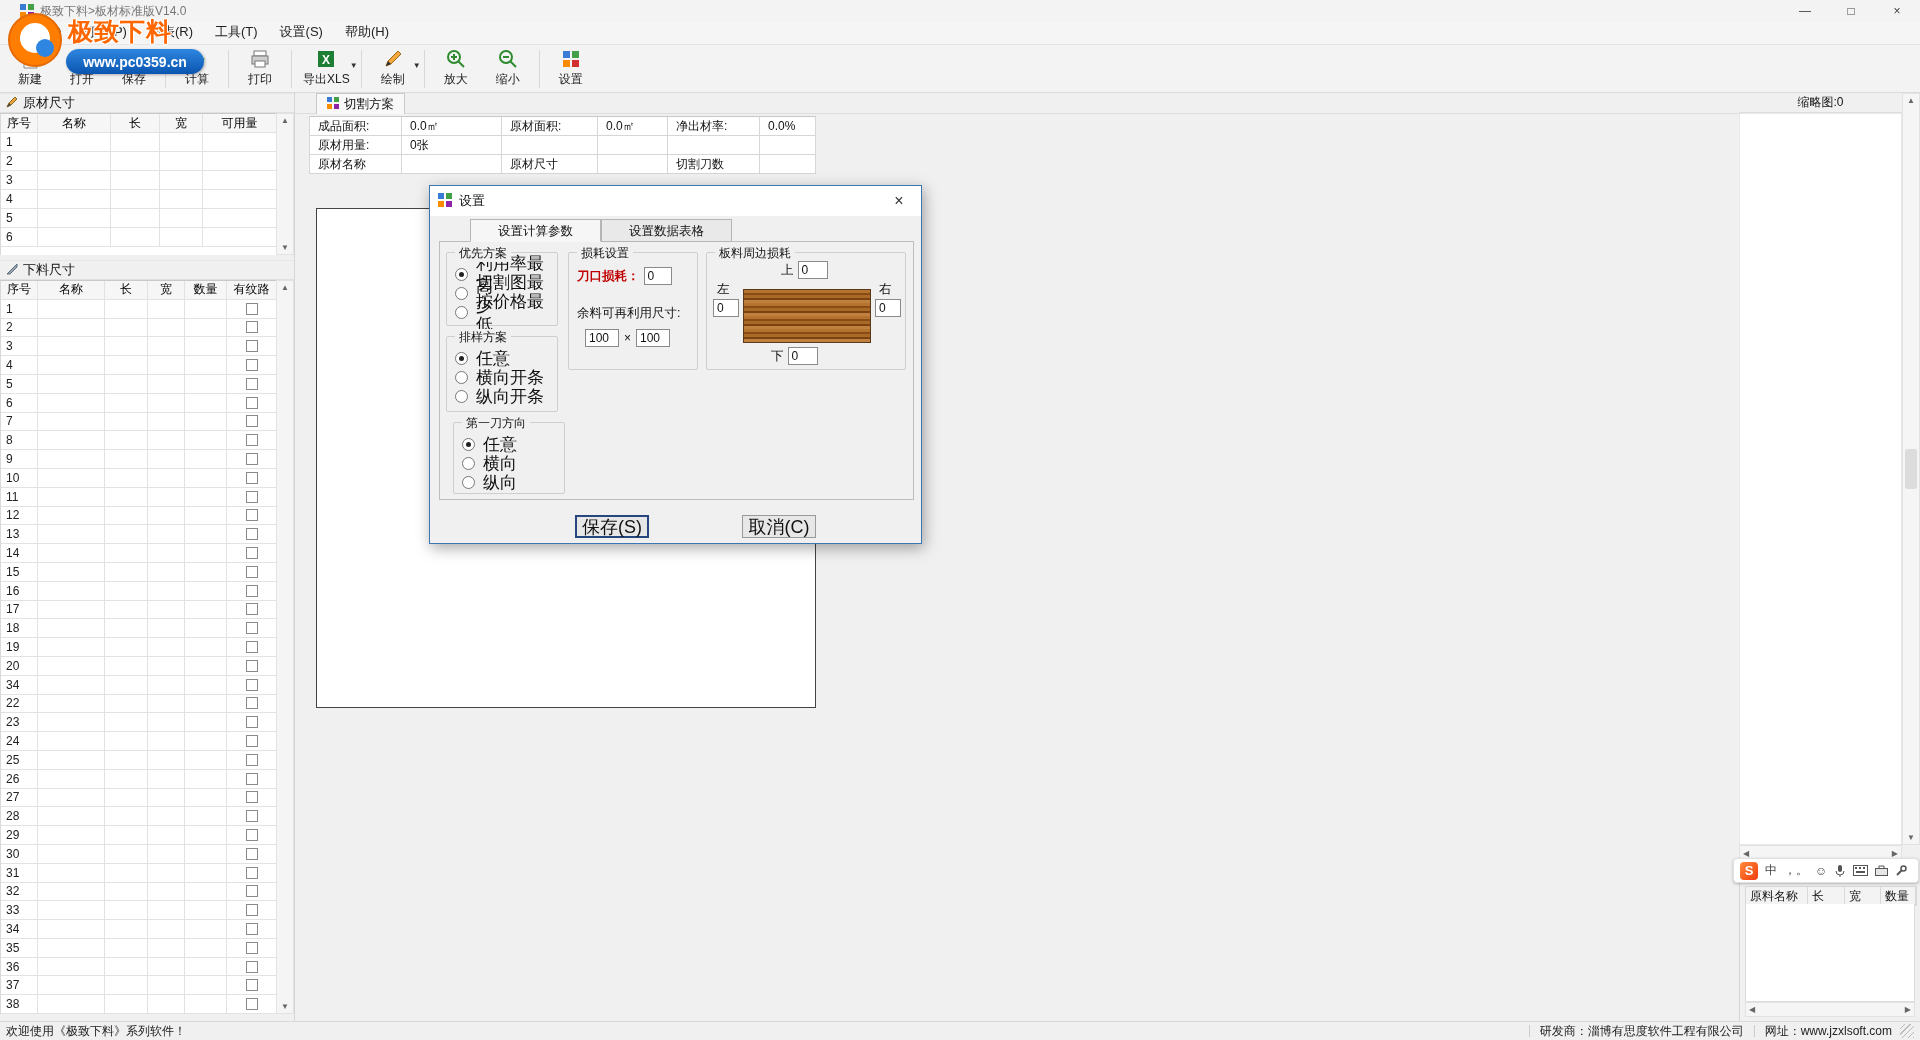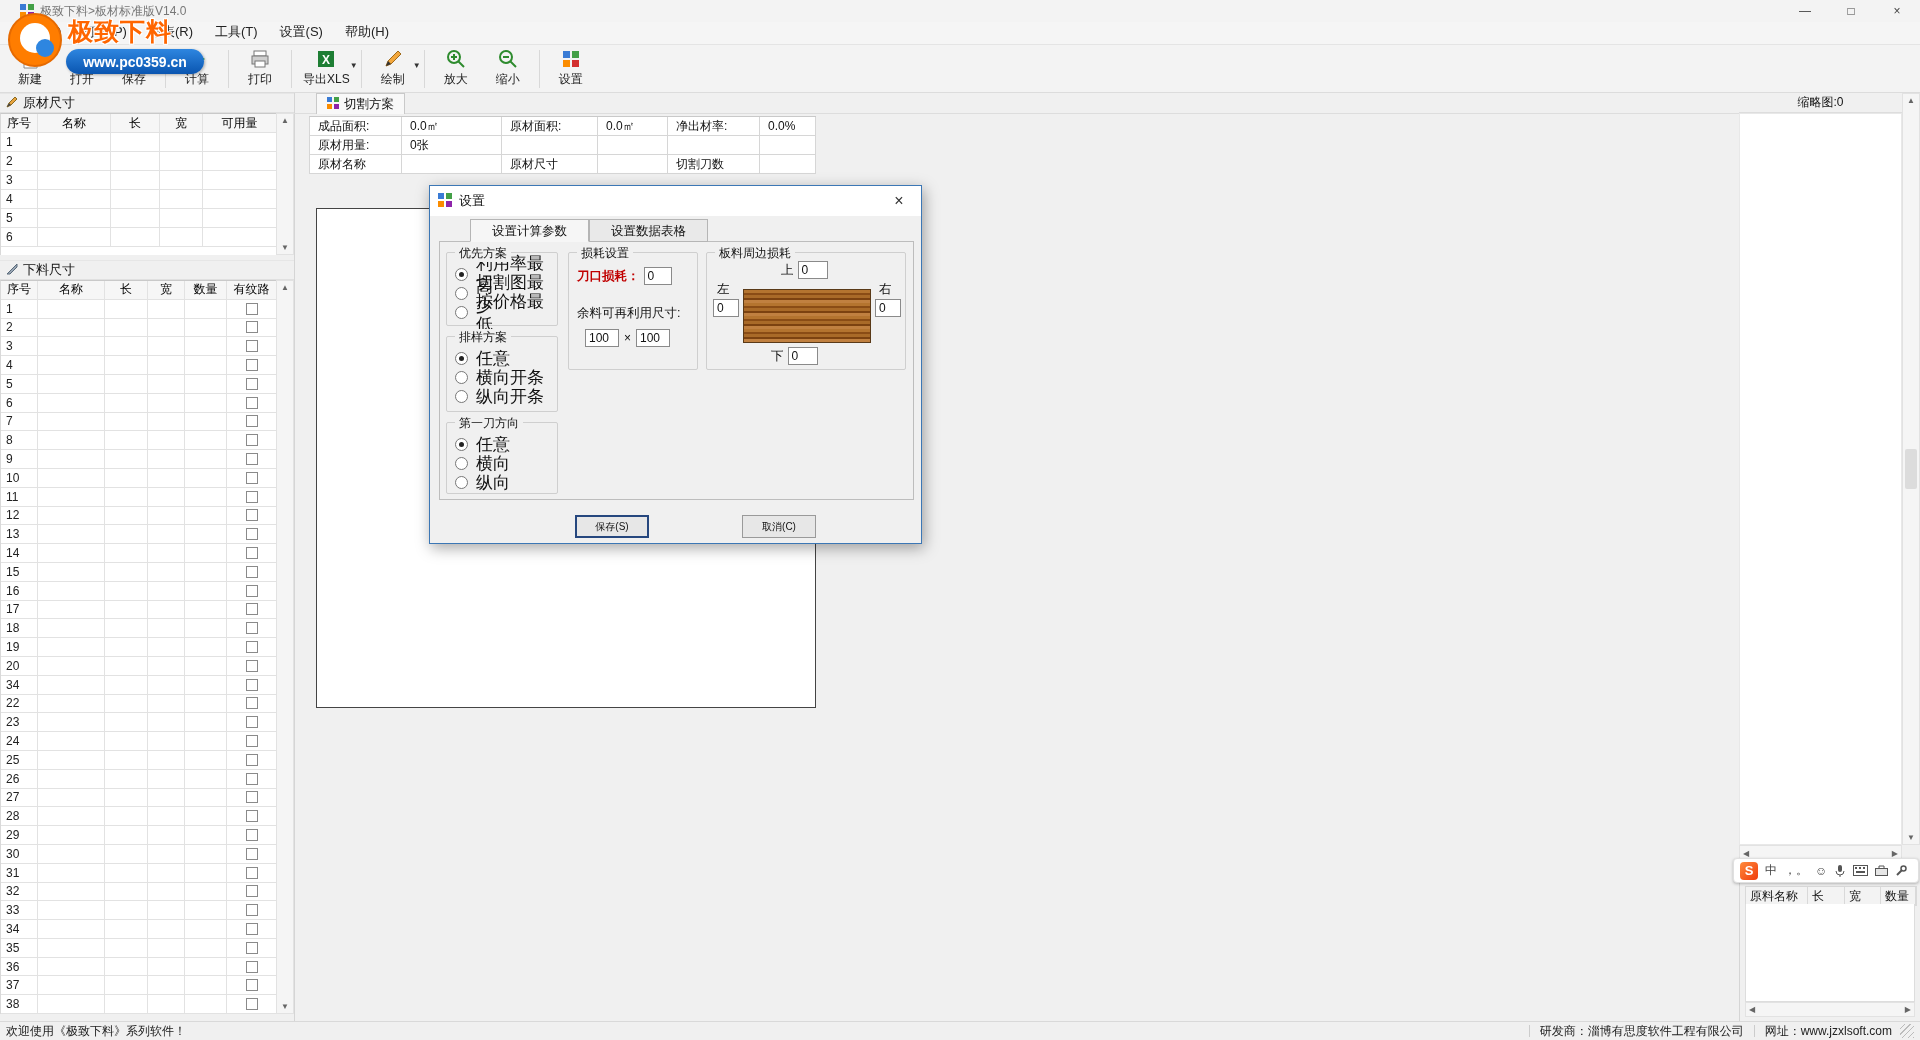--- a/index.html
+++ b/index.html
@@ -80,28 +80,28 @@
 #statusbar{position:absolute;left:0;bottom:0;width:100%;height:19px;background:#f0f0f0;border-top:1px solid #d9d9d9;display:flex;align-items:center;font-size:12px;padding:0 6px;color:#222}
 .spacer{flex:1}
 .status-sep{width:1px;height:12px;background:#ccc;margin:0 10px}
 .grip{width:14px;height:14px;margin-left:8px;background:repeating-linear-gradient(135deg,transparent 0 3px,#bbb 3px 4px)}
 
 
 #dialog{position:absolute;left:429px;top:185px;width:493px;height:359px;background:#f0f0f0;border:1px solid #3c77b5;box-shadow:2px 4px 14px rgba(0,0,0,.35);z-index:30}
 .dlg-title{height:30px;background:#fff;display:flex;align-items:center;padding:0 8px;gap:7px;font-size:13px}
 .dlg-close{margin-left:auto;font-size:16px;color:#333;width:28px;text-align:center}
 .dlg-tabs{position:absolute;left:40px;top:33px;display:flex;z-index:3}
-.dlg-tab{padding:3px 21px;font-size:12.5px;border:1px solid #b5b5b5;background:#e9e9e9;height:23px;white-space:nowrap}
+.dlg-tab{padding:3px 27px;font-size:12.5px;border:1px solid #b5b5b5;background:#e9e9e9;height:23px;white-space:nowrap}
 .dlg-tab.active{background:#f6f6f6;margin-bottom:-1px;border-bottom:1px solid #f6f6f6}
 .dlg-page{position:absolute;left:9px;top:55px;width:475px;height:259px;border:1px solid #bdbdbd;background:#f0f0f0;z-index:1}
 .grp{position:absolute;border:1px solid #cfcfcf;border-radius:2px;z-index:2}
 .grp-title{position:absolute;top:-8px;left:8px;background:#f0f0f0;padding:0 4px;font-size:12px;white-space:nowrap}
 .grp-pos0{left:16px;top:66px;width:112px;height:74px;padding-top:12px}
 .grp-pos1{left:16px;top:150px;width:112px;height:76px;padding-top:12px}
-.grp-pos2{left:16px;top:236px;width:112px;height:72px;padding-top:12px}
+.grp-pos2{left:23px;top:236px;width:112px;height:72px;padding-top:12px}
 #grp-loss{left:138px;top:66px;width:130px;height:118px}
 #grp-edge{left:276px;top:66px;width:200px;height:118px}
 #grp-default{left:138px;top:196px;width:338px;height:108px}
 .radio-row{display:flex;align-items:center;gap:8px;padding-left:8px;height:19px;font-size:17px}
 .radio{width:13px;height:13px;min-width:13px;border:1px solid #777;border-radius:50%;background:#fff;position:relative}
 .radio.checked::after{content:"";position:absolute;left:3px;top:3px;width:5px;height:5px;border-radius:50%;background:#222}
 .tbox{background:#fff;border:1px solid #8a8a8a;font-size:12px;display:flex;align-items:center;padding-left:3px;height:18px}
 .w28{width:28px}.w30{width:30px}.w34{width:34px}.w26{width:26px}
 .red-label{color:#c00000;font-weight:bold;font-size:12.5px;white-space:nowrap}
 .loss-row1{position:absolute;left:8px;top:14px;display:flex;align-items:center;gap:4px}
@@ -114,21 +114,21 @@
 .wood{position:absolute;left:36px;top:36px;width:128px;height:54px;border:1px solid #5a3a18;background:repeating-linear-gradient(180deg,#b4742f 0 3px,#8a4c15 3px 5px,#a96a28 5px 8px,#7c4210 8px 10px,#c08040 10px 13px)}
 #edge-right-lbl{left:172px;top:28px}
 #edge-right-input{position:absolute;left:168px;top:46px}
 .edge-bottom{position:absolute;left:64px;top:94px;display:flex;align-items:center;gap:4px;font-size:12.5px}
 .chk-row{position:absolute;left:12px;top:12px;display:flex;align-items:center;gap:5px;font-size:12.5px}
 .checkbox{width:13px;height:13px;min-width:13px;border:1px solid #555;background:#fff;font-size:11px;line-height:11px;display:flex;align-items:center;justify-content:center}
 .timer-lbl{position:absolute;left:12px;top:38px}
 .slider{position:absolute;left:10px;top:58px;width:318px;height:24px}
 .slider-track{position:absolute;left:0;top:10px;width:100%;height:4px;background:#e6e6e6;border:1px solid #cfcfcf;border-radius:2px}
 .slider-thumb{position:absolute;left:2px;top:2px;width:11px;height:19px;background:#2b7cd3;border:1px solid #1b5fa8;border-radius:2px}
-.dlg-btn{position:absolute;background:#e7e7e7;border:1px solid #9a9a9a;font-size:10px;display:flex;align-items:center;justify-content:center}
+.dlg-btn{position:absolute;background:#e7e7e7;border:1px solid #9a9a9a;font-size:18px;display:flex;align-items:center;justify-content:center}
 #btn-save{left:145px;top:329px;width:74px;height:23px;border:2px solid #26477e}
 #btn-cancel{left:312px;top:329px;width:74px;height:23px}
 </style>
 </head>
 <body>
 
 <div class="titlebar">
   <span class="tool-icon" style="width:14px;height:14px">
       <svg width="14" height="14">
         <rect x="0" y="0" width="6" height="6" fill="#3a7bd5"></rect>

